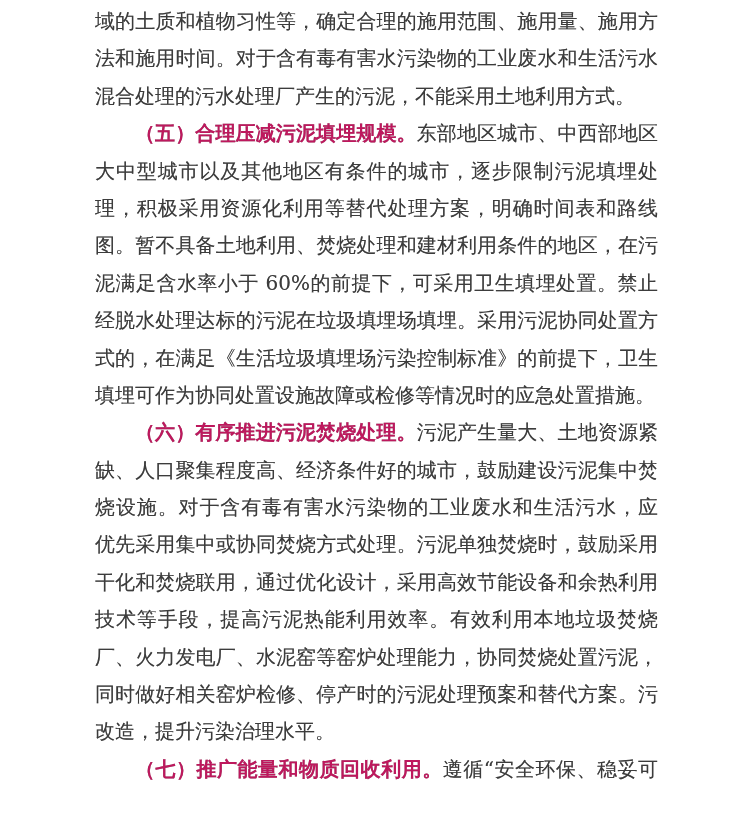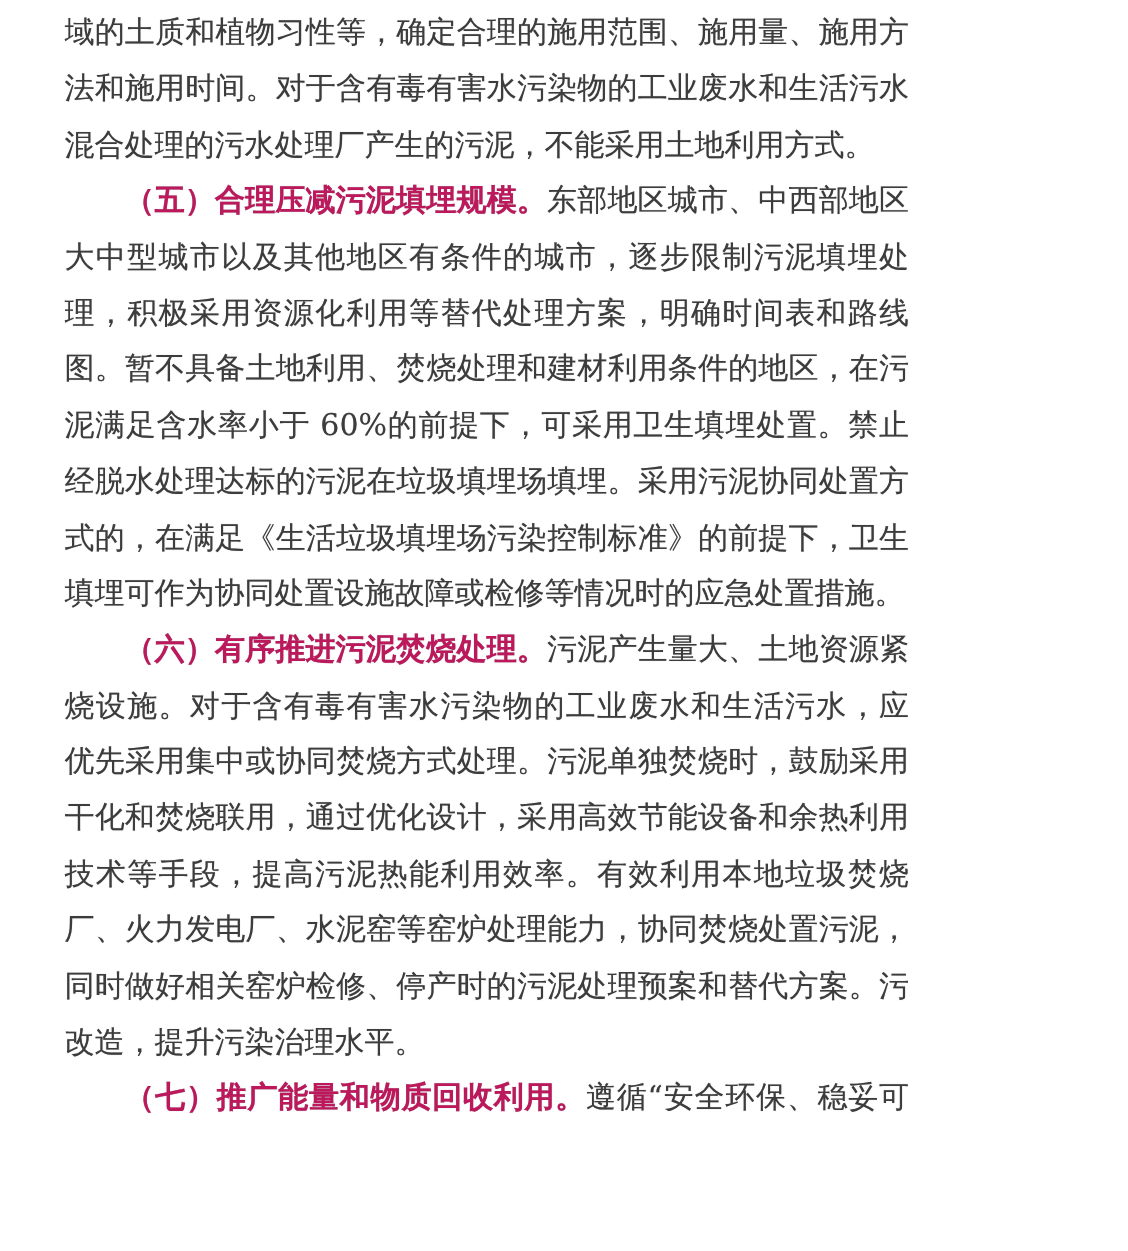--- a/index.html
+++ b/index.html
@@ -9,21 +9,21 @@
   }
   body {
     width: 752px;
     height: 834px;
     overflow: hidden;
   }
   .page {
     box-sizing: border-box;
     width: 752px;
     height: 834px;
-    padding: 3px 94px 0 43px;
+    padding: 3px 94px 0 95px;
     background: #ffffff;
   }
   .doc-body {
     width: 563px;
   }
   .line {
     font-family: "DejaVu Serif", "Liberation Serif", serif;
     font-size: 20px;
     line-height: 37.4px;
     height: 37.4px;
@@ -55,20 +55,21 @@
       <div class="line para-end"><span>混合处理的污水处理厂产生的污泥，不能采用土地利用方式。</span></div>
       <div class="line indent"><span class="lead">（五）合理压减污泥填埋规模。</span><span>东部地区城市、中西部地区</span></div>
       <div class="line"><span>大中型城市以及其他地区有条件的城市，逐步限制污泥填埋处</span></div>
       <div class="line"><span>理，积极采用资源化利用等替代处理方案，明确时间表和路线</span></div>
       <div class="line"><span>图。暂不具备土地利用、焚烧处理和建材利用条件的地区，在污</span></div>
       <div class="line"><span>泥满足含水率小于 60%的前提下，可采用卫生填埋处置。禁止未</span></div>
       <div class="line"><span>经脱水处理达标的污泥在垃圾填埋场填埋。采用污泥协同处置方</span></div>
       <div class="line"><span>式的，在满足《生活垃圾填埋场污染控制标准》的前提下，卫生</span></div>
       <div class="line para-end"><span>填埋可作为协同处置设施故障或检修等情况时的应急处置措施。</span></div>
       <div class="line indent"><span class="lead">（六）有序推进污泥焚烧处理。</span><span>污泥产生量大、土地资源紧</span></div>
+      <div class="line"><span>缺、人口聚集程度高、经济条件好的城市，鼓励建设污泥集中焚</span></div>
       <div class="line"><span>烧设施。对于含有毒有害水污染物的工业废水和生活污水，应</span></div>
       <div class="line"><span>优先采用集中或协同焚烧方式处理。污泥单独焚烧时，鼓励采用</span></div>
       <div class="line"><span>干化和焚烧联用，通过优化设计，采用高效节能设备和余热利用</span></div>
       <div class="line"><span>技术等手段，提高污泥热能利用效率。有效利用本地垃圾焚烧</span></div>
       <div class="line"><span>厂、火力发电厂、水泥窑等窑炉处理能力，协同焚烧处置污泥，</span></div>
       <div class="line"><span>同时做好相关窑炉检修、停产时的污泥处理预案和替代方案。污</span></div>
       <div class="line para-end"><span>改造，提升污染治理水平。</span></div>
       <div class="line indent"><span class="lead">（七）推广能量和物质回收利用。</span><span>遵循“安全环保、稳妥可</span></div>
     </div>
 </div>

